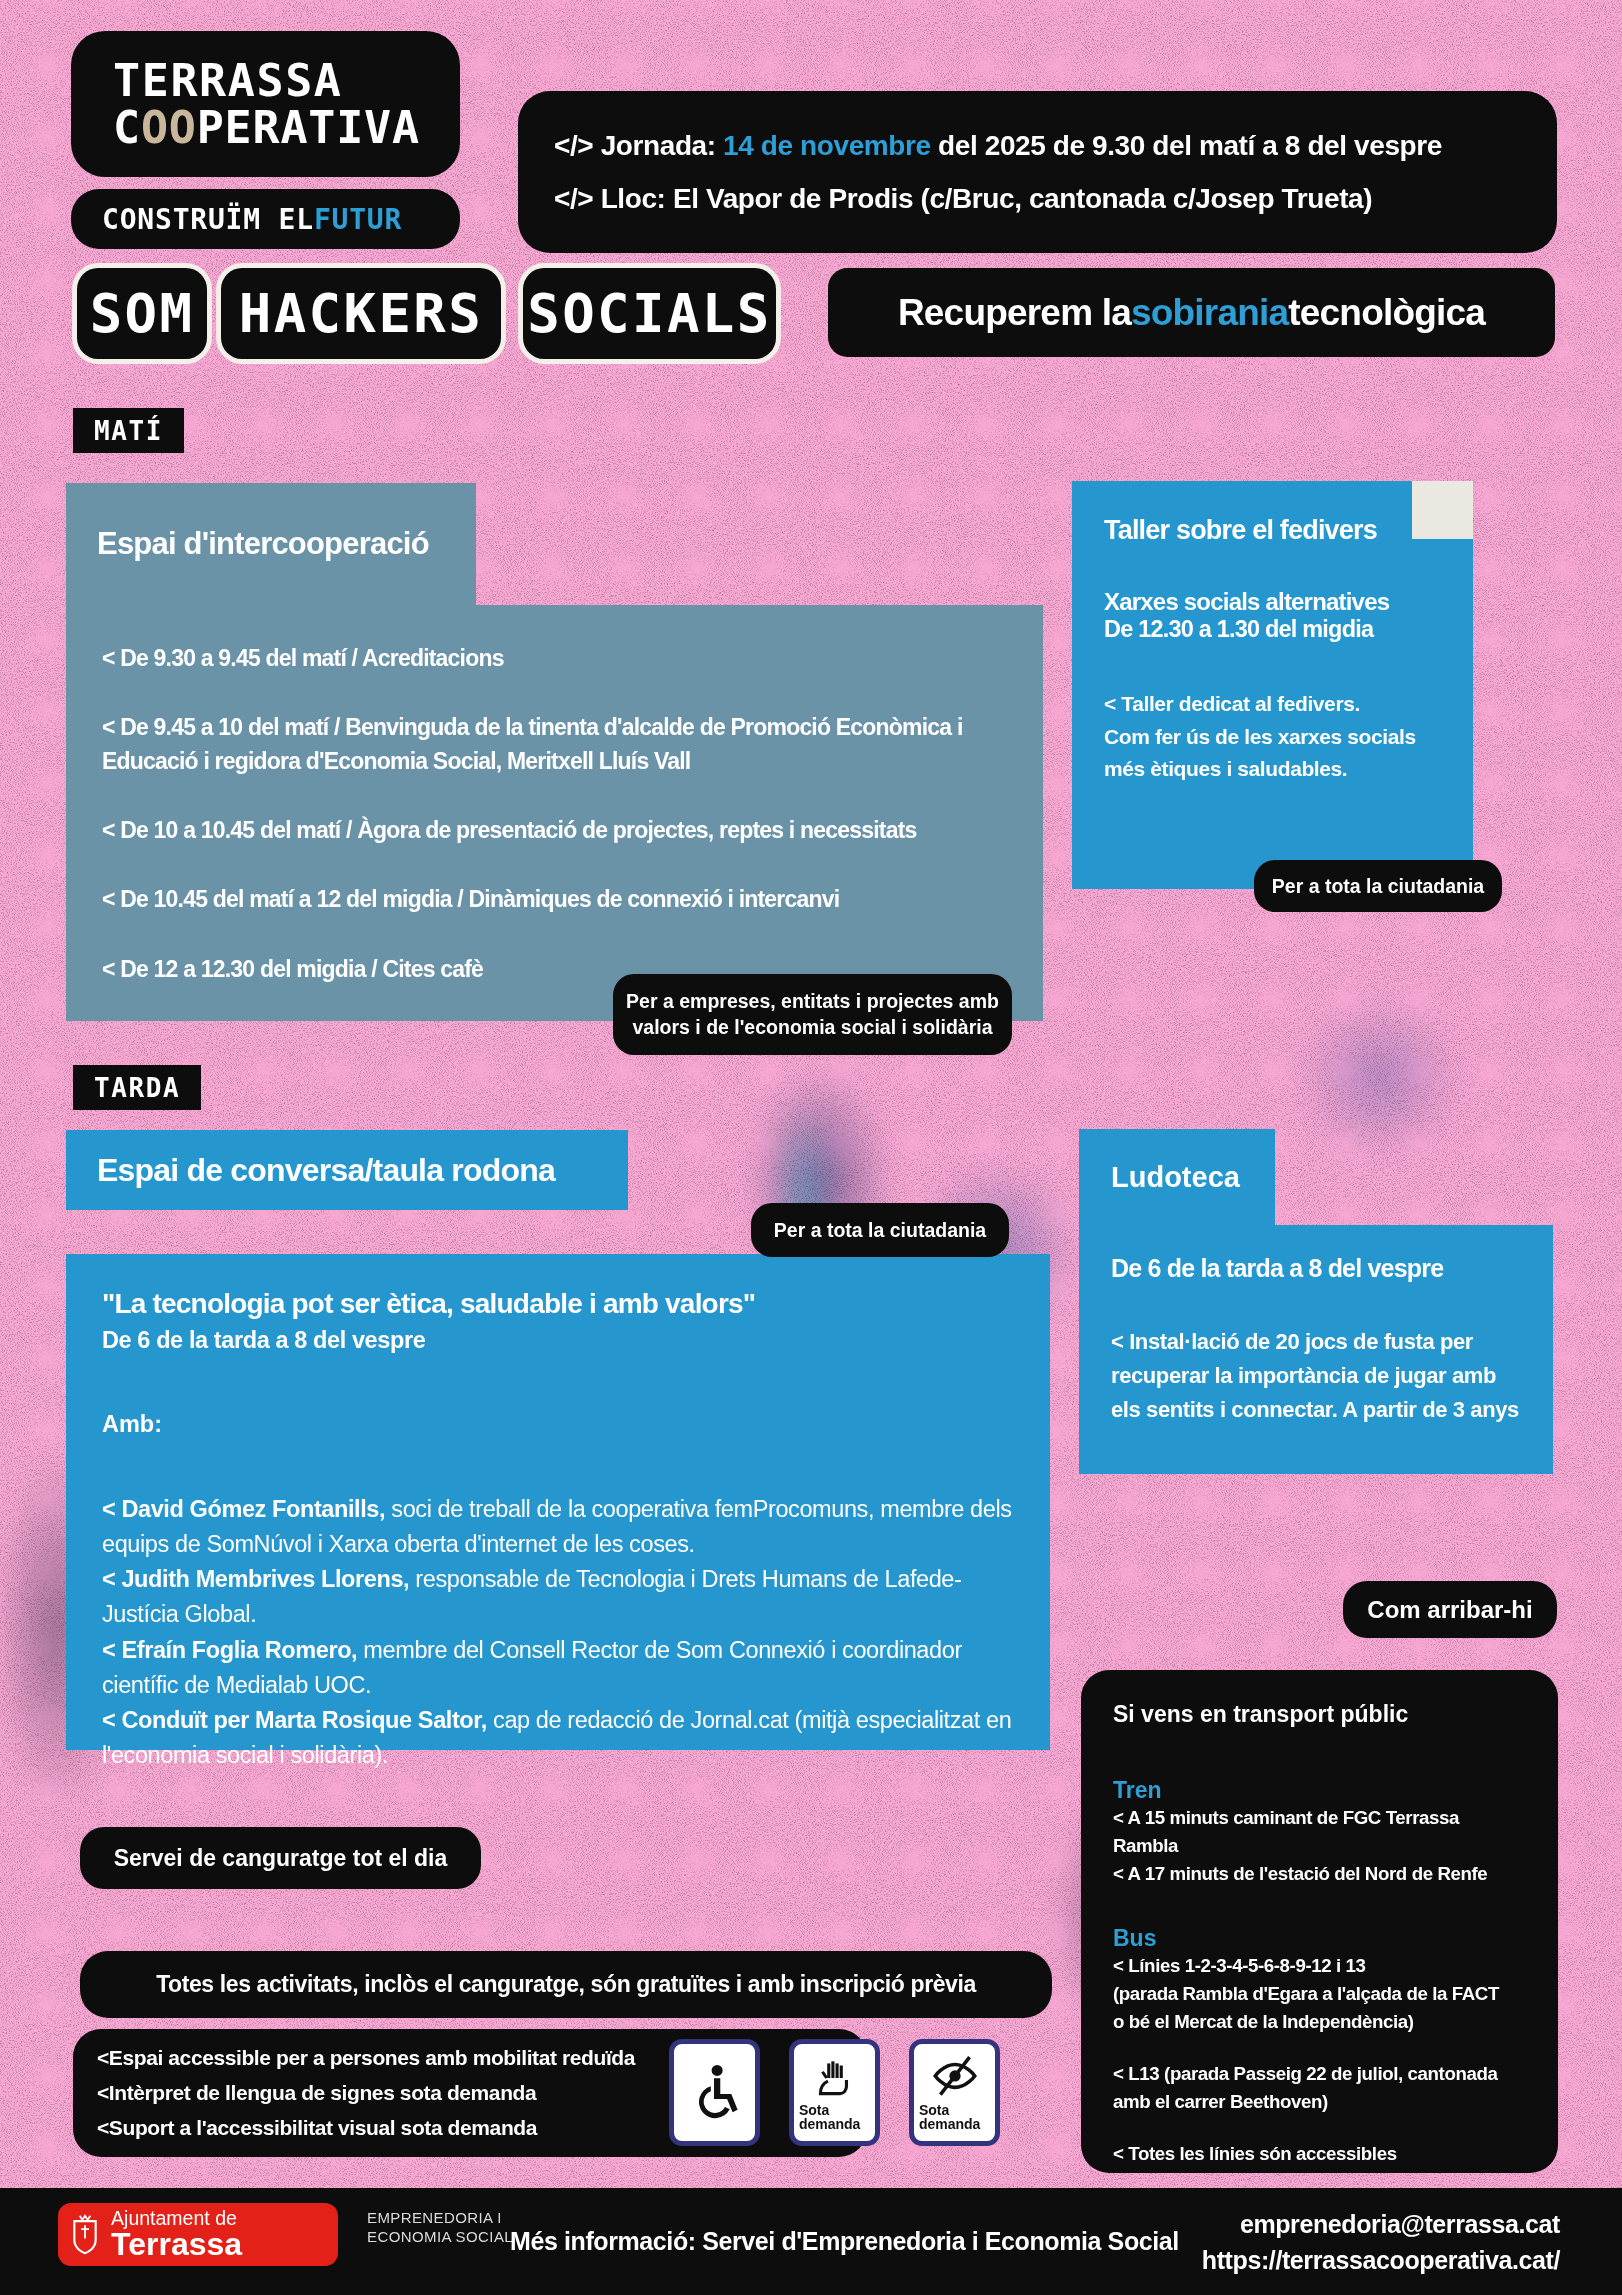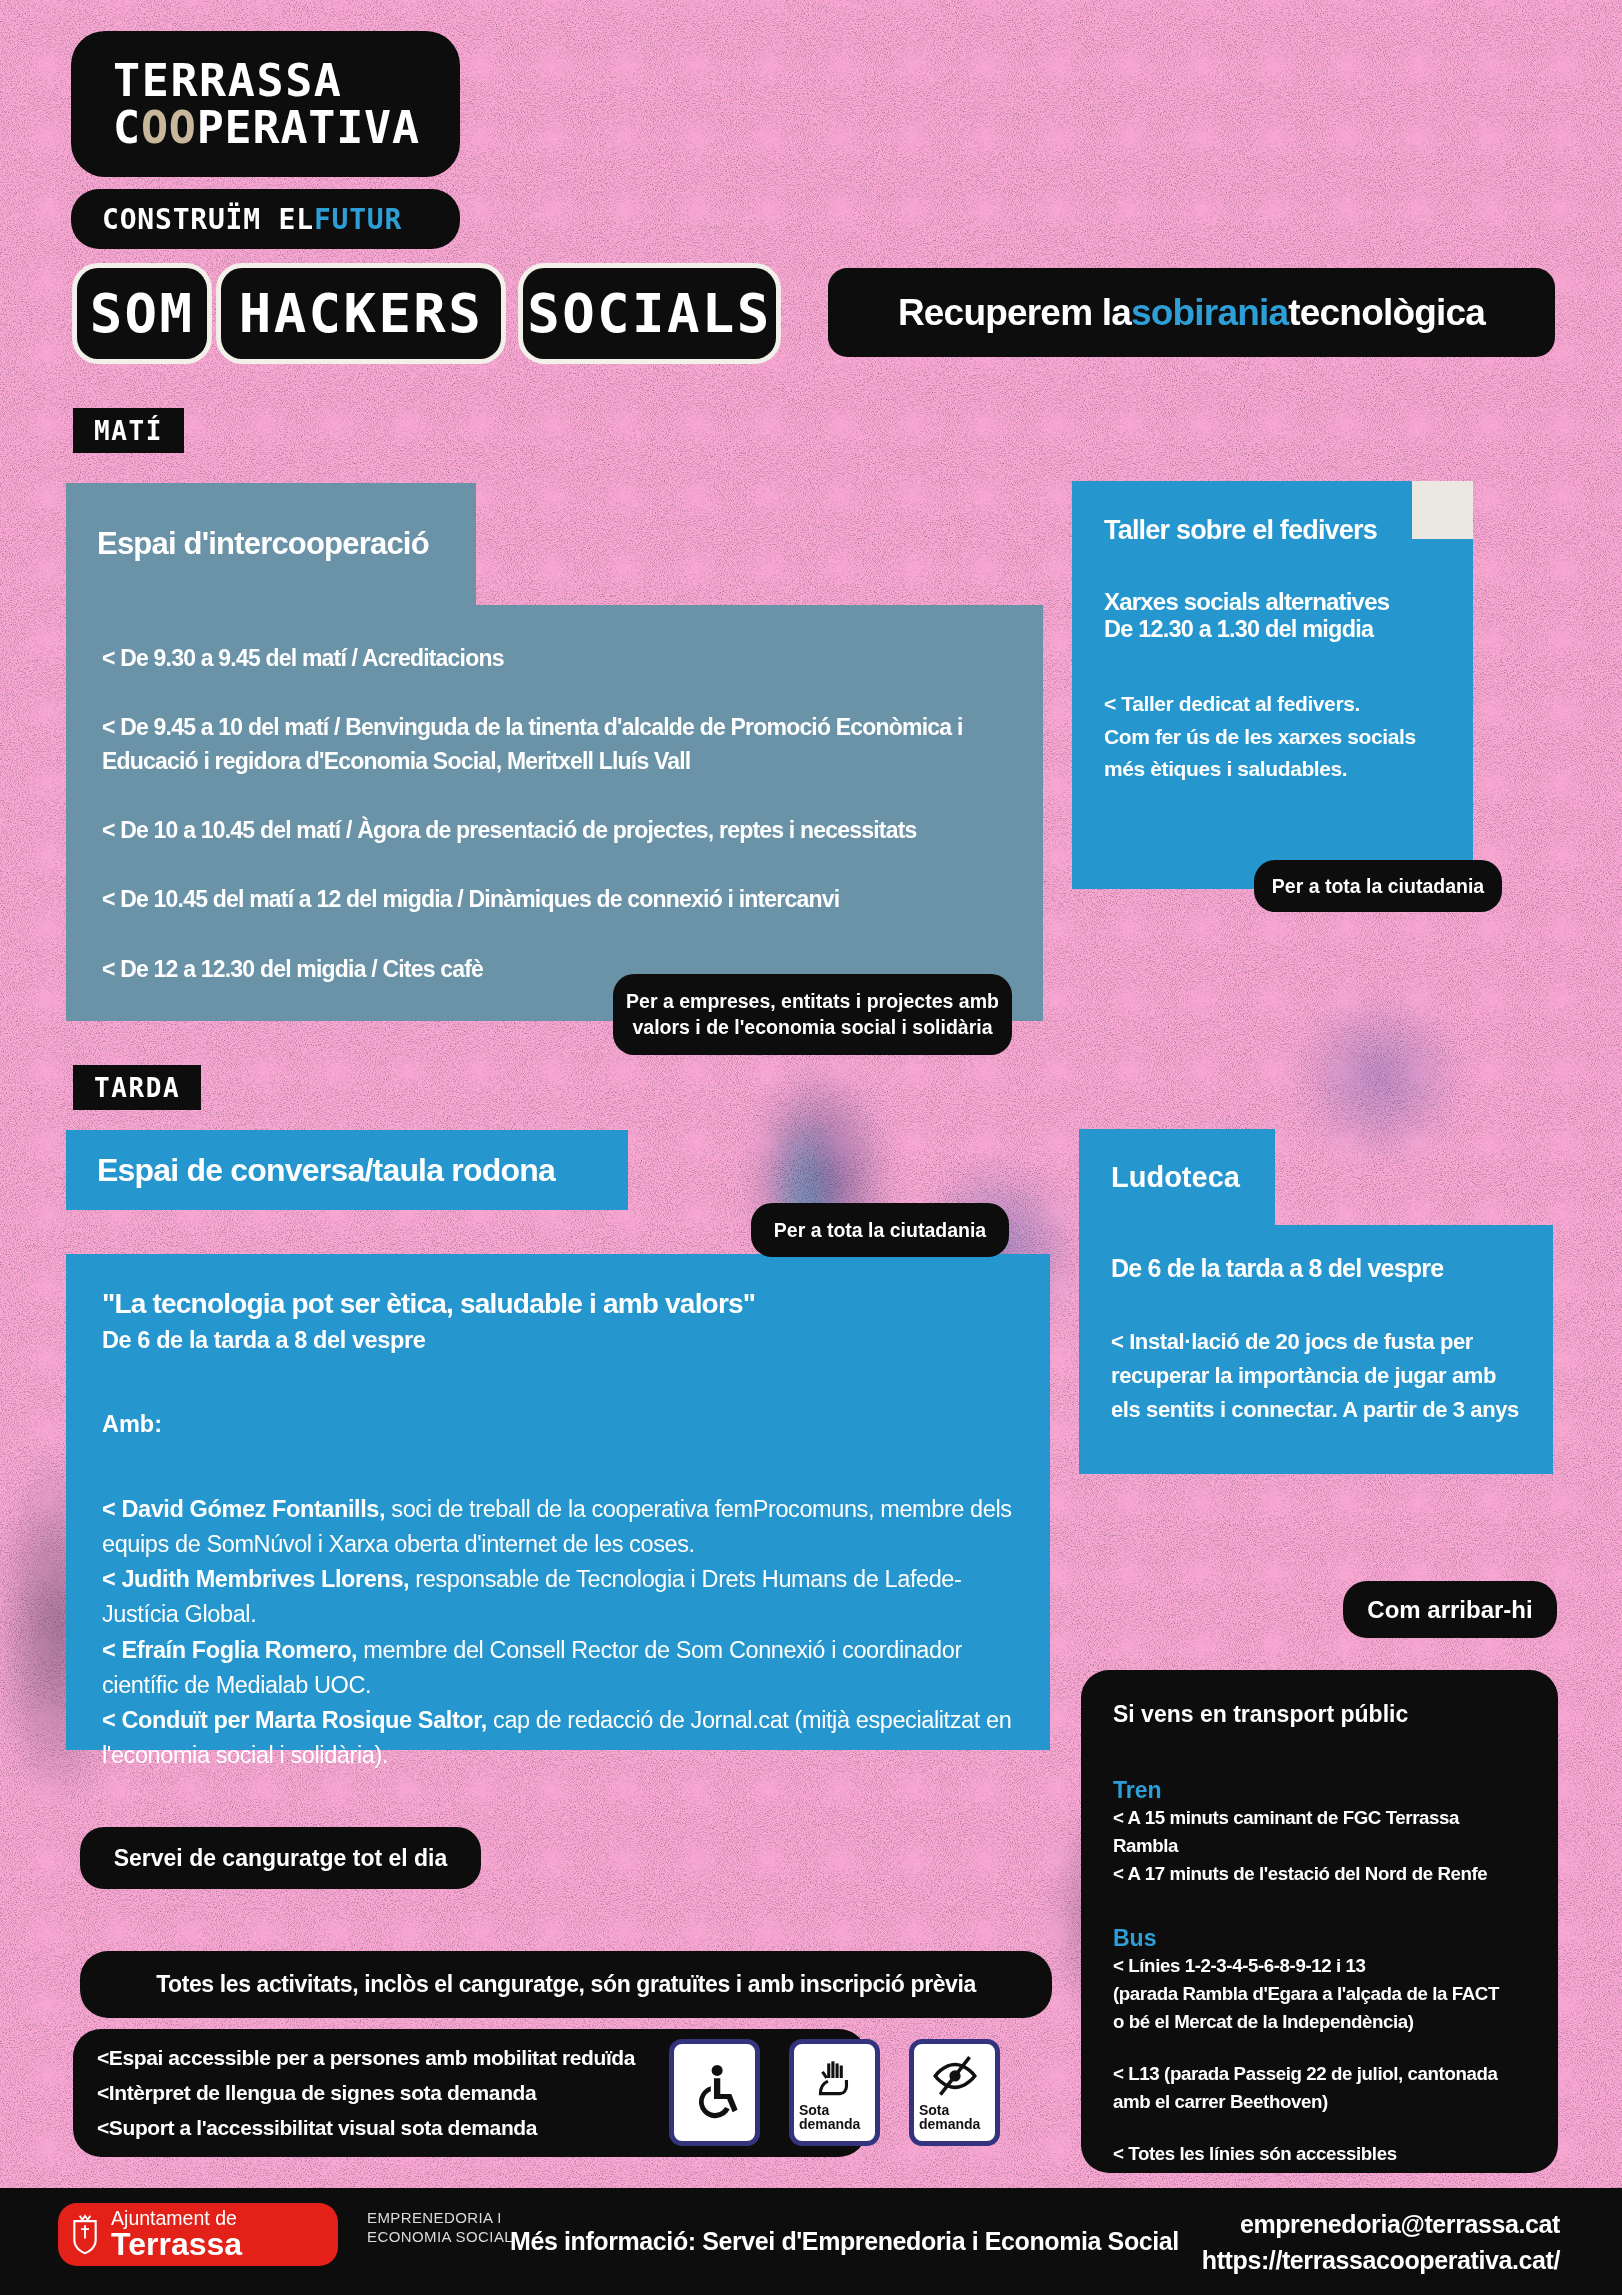--- a/index.html
+++ b/index.html
@@ -102,21 +102,21 @@
     padding:19.5px 24px;display:flex;flex-direction:column;justify-content:center;gap:11.4px;}
   .access-box .aline{font-size:21px;font-weight:bold;letter-spacing:-0.4px;}
   .access-icons{position:absolute;left:596px;top:9.7px;display:flex;gap:29px;}
   .aicon{width:91px;height:107px;background:#fff;border:5.7px solid #34347e;border-radius:13px;
     box-sizing:border-box;display:flex;flex-direction:column;align-items:center;justify-content:center;color:#111;}
   .aicon .lbl{font-size:14px;font-weight:bold;line-height:1.0;text-align:left;align-self:flex-start;
     padding-left:4.9px;white-space:pre-line;}
 
   
   .footer{left:0;top:2188px;width:1623px;height:108px;display:flex;align-items:center;box-sizing:border-box;}
-  .ajlogo{position:absolute;left:58px;top:14.6px;width:280px;height:63px;background:#e32119;border-radius:19px;
+  .ajlogo{position:absolute;left:58px;top:14.6px;width:280px;height:63px;background:#e32119;border-radius:13px;
     display:flex;align-items:center;gap:9.7px;padding-left:11.4px;box-sizing:border-box;color:#fff;}
   .ajlogo .t1{font-size:19.5px;line-height:1.05;}
   .ajlogo .t2{font-size:32px;font-weight:bold;line-height:1.0;}
   .dept{position:absolute;left:367px;top:21px;font-size:15px;font-weight:normal;color:#dcdcdc;
     letter-spacing:0.4px;line-height:1.25;}
   .mesinfo{position:absolute;left:510px;top:39px;font-size:25px;font-weight:bold;color:#fff;letter-spacing:-0.4px;}
   .contact{position:absolute;right:63px;top:18px;text-align:right;font-size:25px;font-weight:bold;
     color:#fff;line-height:1.45;letter-spacing:-0.4px;}
 </style>
 </head>
@@ -146,20 +146,26 @@
 
   <div class="z blk logo-box mono">
     <div class="l1">TERRASSA</div>
     <div class="l2"><span>C</span><span class="tan">OO</span><span>PERATIVA</span></div>
   </div>
   <div class="z blk construim-box mono">
     <span>CONSTRUÏM EL </span>
       <span class="accent">FUTUR</span>
   </div>
 
+  <div class="z blk info-box">
+    <div class="line">
+      <span>&lt;/&gt; Jornada: </span><span class="accent">14 de novembre</span><span> del 2025 de 9.30 del matí a 8 del vespre</span>
+    </div>
+    <div class="line">&lt;/&gt; Lloc: El Vapor de Prodis (c/Bruc, cantonada c/Josep Trueta)</div>
+  </div>
 
   <div class="z blk pill pill1 mono">SOM</div>
   <div class="z blk pill pill2 mono">HACKERS</div>
   <div class="z blk pill pill3 mono">SOCIALS</div>
   <div class="z blk claim-box">
     <span>Recuperem la </span>
       <span class="accent">sobirania</span>
       <span> tecnològica</span>
   </div>
 

